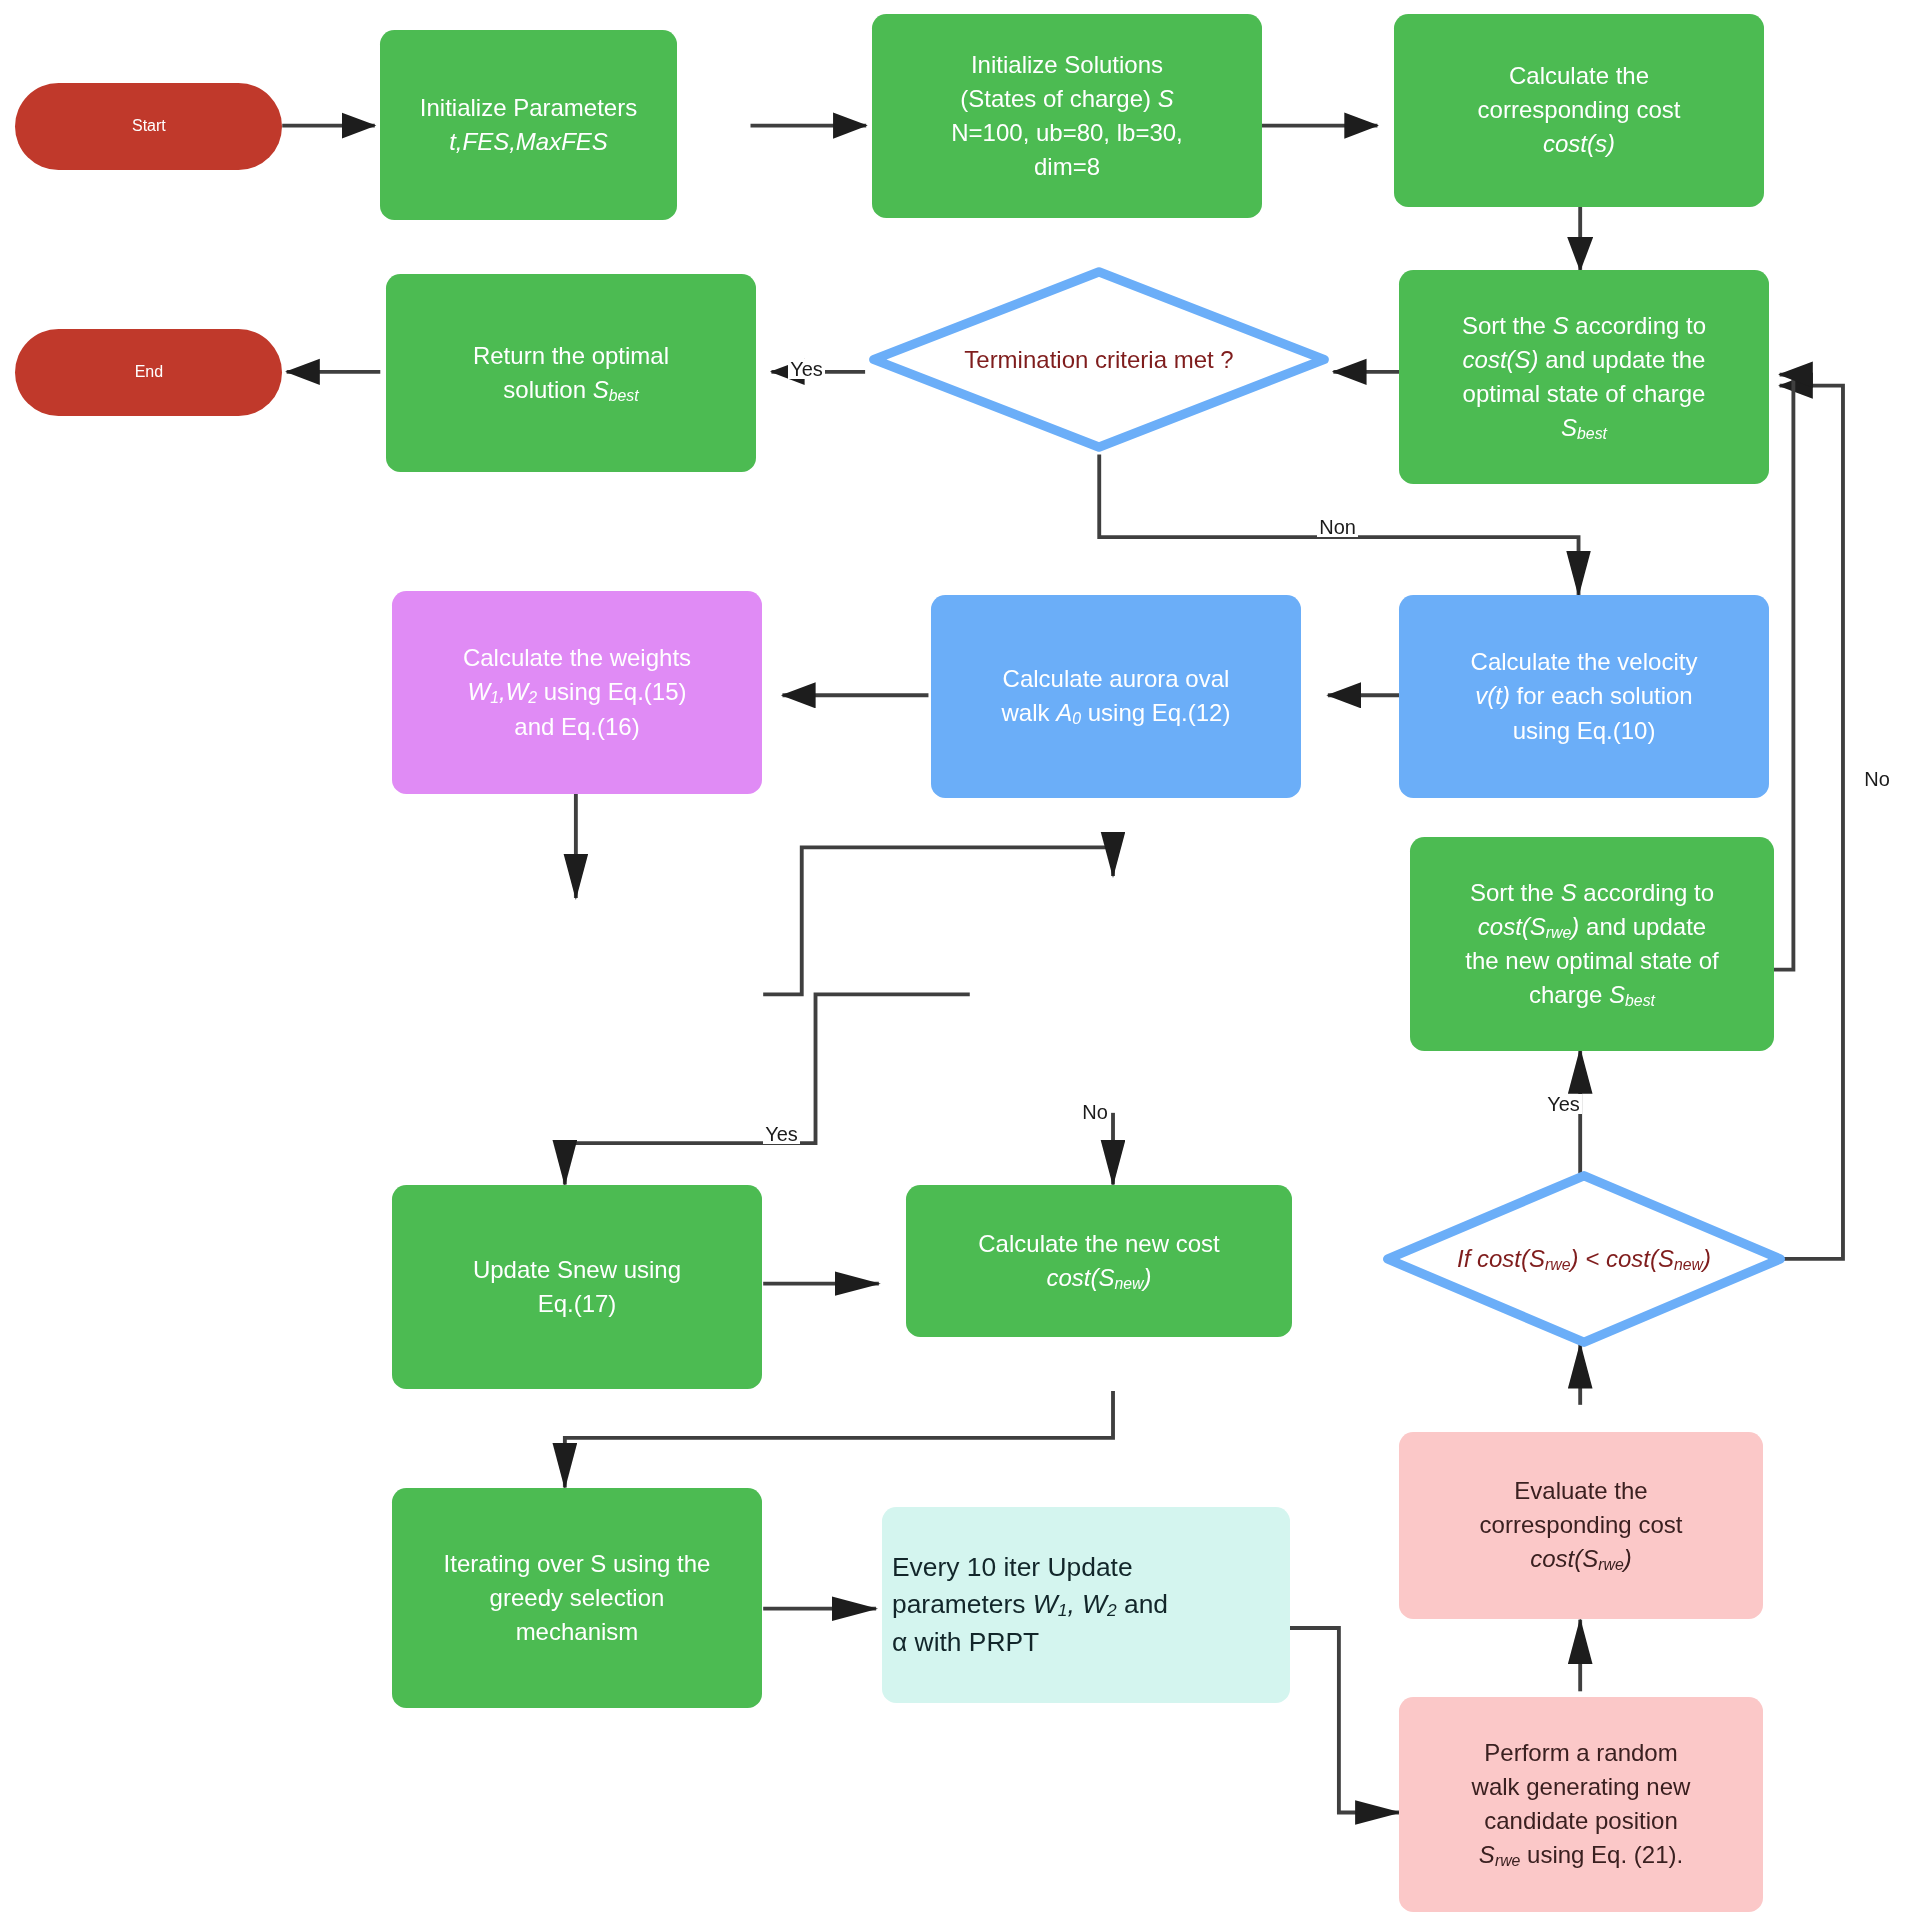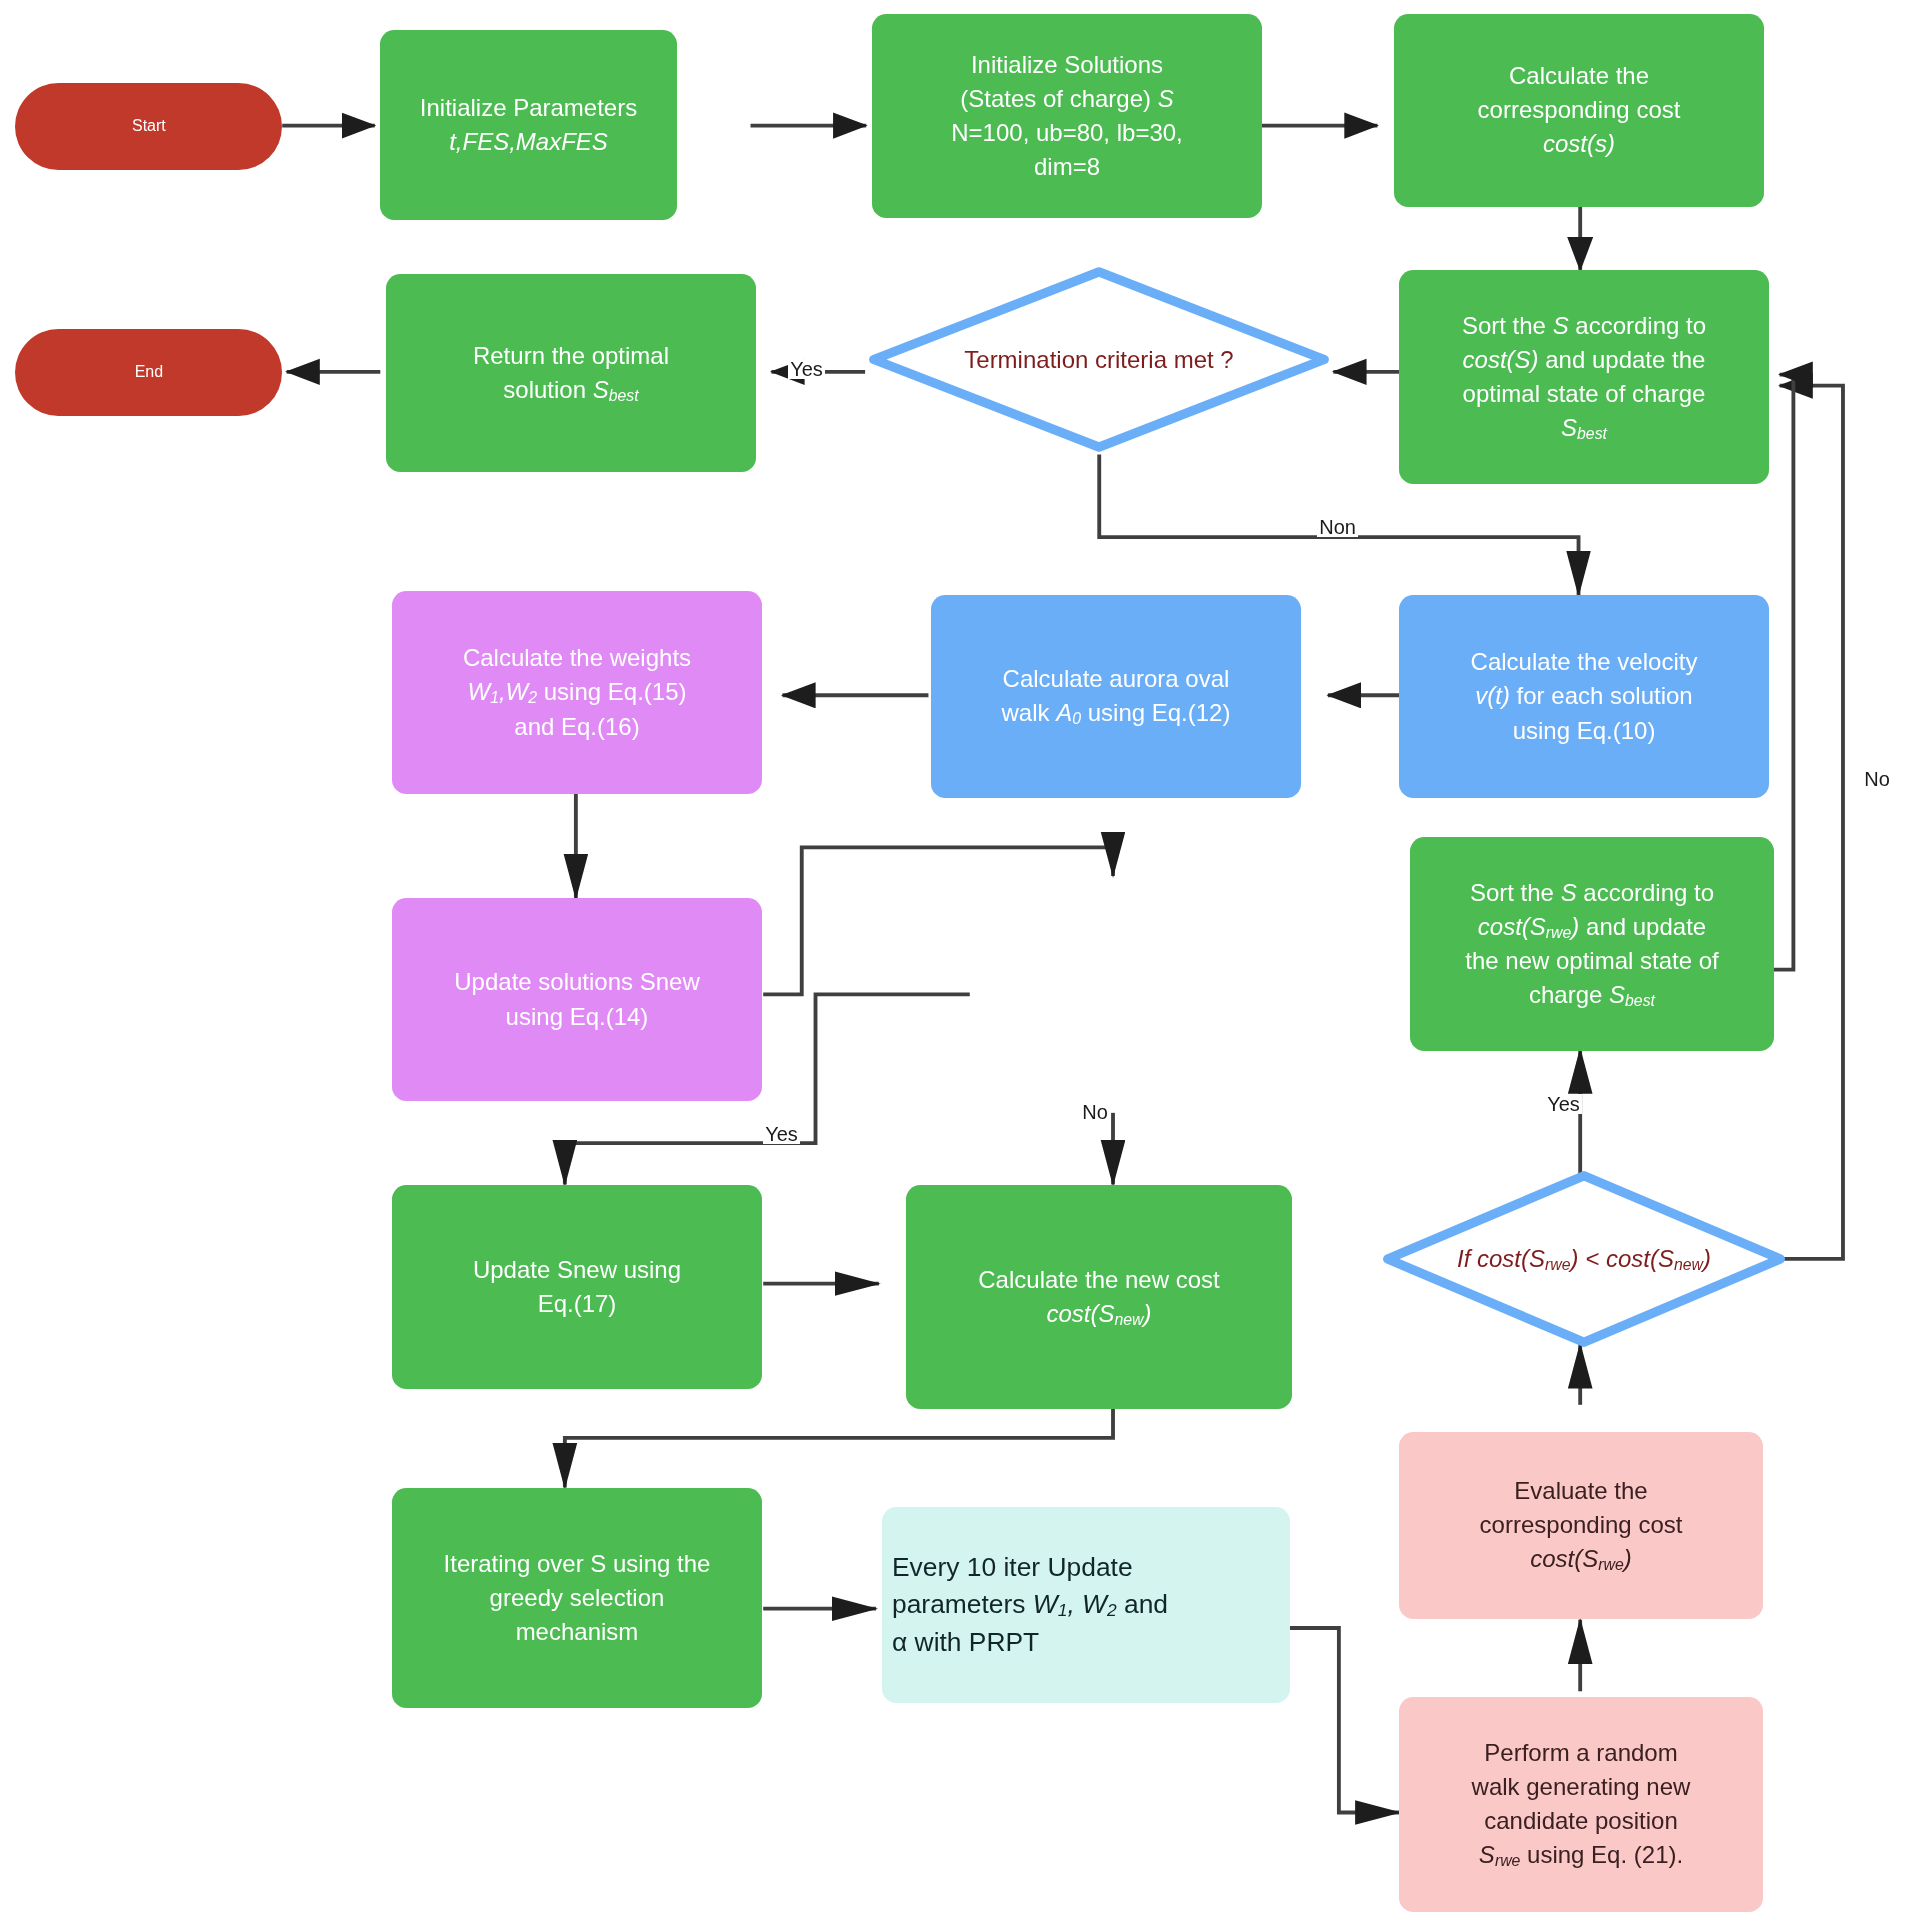--- a/index.html
+++ b/index.html
@@ -206,30 +206,27 @@
   </div>
 
   <div class="node rect purplebox" style="left:392px; top:591px; width:370px; height:203px;">
     <span class="txt">Calculate the weights<br><i class="v">W<sub>1</sub>,W<sub>2</sub></i> using Eq.(15)<br>and Eq.(16)</span>
   </div>
 
   <div class="node rect greenbox" style="left:1410px; top:837px; width:364px; height:214px;">
     <span class="txt">Sort the <i class="v">S</i> according to<br><i class="v">cost(S<sub>rwe</sub>)</i> and update<br>the new optimal state of<br>charge <i class="v">S<sub>best</sub></i></span>
   </div>
 
-  <div class="node rect purplebox" style="left:392px; top:898px; width:370px; height:203px;">
-    <span class="txt">Update solutions Snew<br>using Eq.(14)</span>
-  </div>
 
 
   <div class="node rect greenbox" style="left:392px; top:1185px; width:370px; height:204px;">
     <span class="txt">Update Snew using<br>Eq.(17)</span>
   </div>
 
-  <div class="node rect greenbox" style="left:906px; top:1185px; width:386px; height:224px;">
+  <div class="node rect greenbox" style="left:906px; top:1185px; width:386px; height:152px;">
     <span class="txt">Calculate the new cost<br><i class="v">cost(S<sub>new</sub>)</i></span>
   </div>
 
   <div class="diamond-wrap" style="left:1380px; top:1168px; width:408px; height:182px;">
     <svg width="408" height="182" viewBox="0 0 740 330">
       <path d="M 370,14 L 726,165 L 370,316 L 14,165 Z" fill="#ffffff" stroke="#6BAEF8" stroke-width="17" stroke-linejoin="round"></path>
     </svg>
     <div class="diamond-label">
         <i class="v">If cost(S<sub>rwe</sub>) &lt; cost(S<sub>new</sub>)</i>
       </div>

